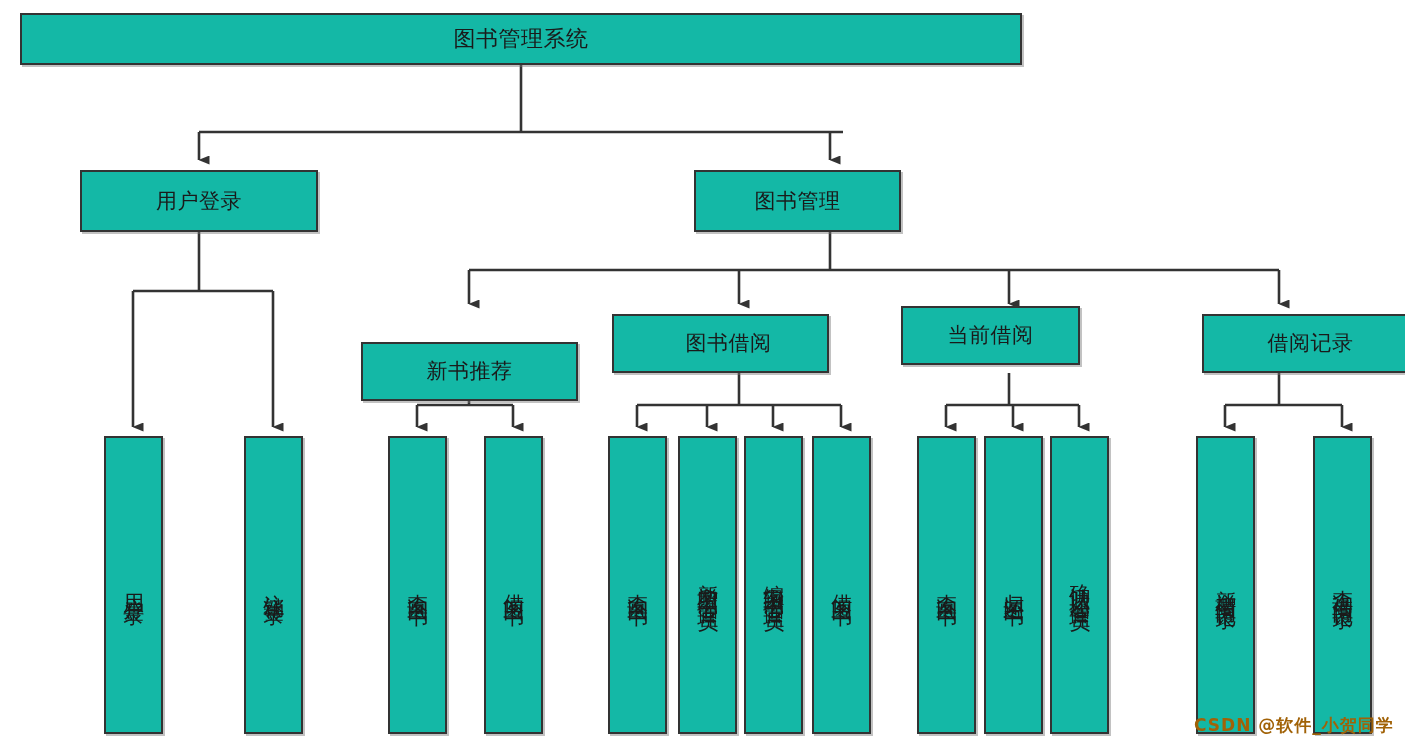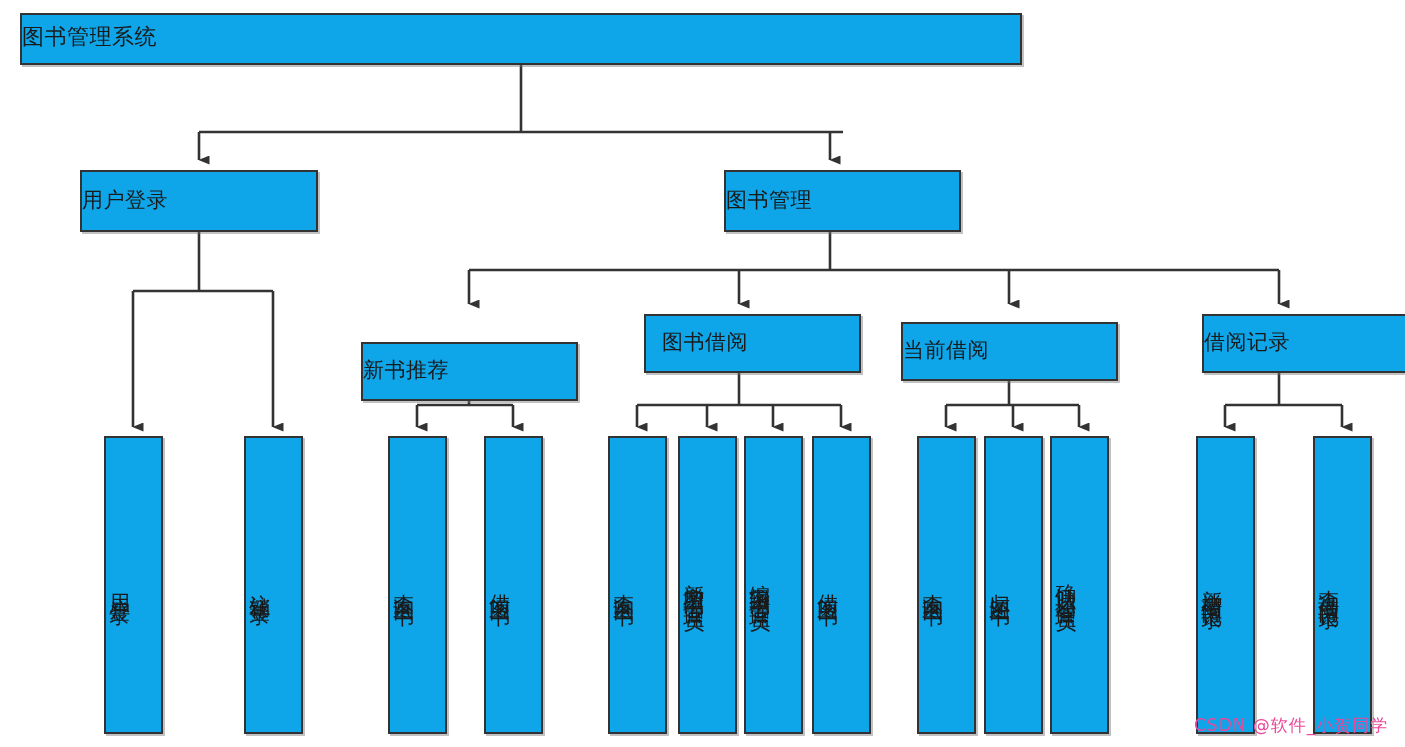--- a/index.html
+++ b/index.html
@@ -23,28 +23,27 @@
   svg.diagram-canvas {
     position: absolute;
     top: 0; left: 0;
     width: 1405px;
     height: 747px;
     display: block;
   }
   .node-box {
     position: absolute;
     box-sizing: border-box;
-    background: #0ea5e9;
+    background: #14b8a6;
     border: 2px solid #333333;
     box-shadow: 2px 2px 0px rgba(120,120,120,0.45);
     display: flex;
     align-items: center;
-    justify-content: flex-start;
+    justify-content: center;
     overflow: hidden;
-    font-family: Liberation Mono, monospace;
   }
   .node-label-h {
     font-size: 21px;
     color: #1a1a1a;
     letter-spacing: 0.5px;
     white-space: nowrap;
     line-height: 1;
   }
   .node-label-v {
     font-size: 21px;
@@ -52,25 +51,26 @@
     writing-mode: vertical-rl;
     text-orientation: upright;
     letter-spacing: 4px;
     line-height: 1.08;
     white-space: nowrap;
   }
   .level0 .node-label-h { font-size: 22px; }
   .watermark {
     position: absolute;
     font-size: 17px;
-    color: #ec4899;
+    color: #a16207;
     letter-spacing: 1px;
     white-space: nowrap;
     user-select: none;
     pointer-events: none;
+    font-weight: bold;
   }
 </style>
 </head>
 <body>
 
 <div id="diagram-root">
 
   <svg class="diagram-canvas" viewBox="0 0 1405 747">
     <defs>
       <marker id="arrowhead" markerWidth="9" markerHeight="11" refX="4.5" refY="10.5" orient="auto" markerUnits="userSpaceOnUse">
@@ -122,33 +122,33 @@
   </svg>
 
   <div class="node-box level0" style="left:20px; top:13px; width:1002px; height:52px;">
     <span class="node-label-h">图书管理系统</span>
   </div>
 
   <div class="node-box level1" style="left:80px; top:170px; width:238px; height:62px;">
     <span class="node-label-h">用户登录</span>
   </div>
 
-  <div class="node-box level1" style="left:724px; top:170px; width:237px; height:62px;">
+  <div class="node-box level1" style="left:694px; top:170px; width:207px; height:62px;">
     <span class="node-label-h">图书管理</span>
   </div>
 
   <div class="node-box level2" style="left:361px; top:314px; width:217px; height:59px;margin-top:28px;">
     <span class="node-label-h">新书推荐</span>
   </div>
 
-  <div class="node-box level2" style="left:644px; top:314px; width:217px; height:59px;padding-left:16px;">
+  <div class="node-box level2" style="left:612px; top:314px; width:217px; height:59px;padding-left:16px;">
     <span class="node-label-h">图书借阅</span>
   </div>
 
-  <div class="node-box level2" style="left:901px; top:322px; width:217px; height:59px;">
+  <div class="node-box level2" style="left:901px; top:306px; width:179px; height:59px;">
     <span class="node-label-h">当前借阅</span>
   </div>
 
   <div class="node-box level2" style="left:1171px; top:314px; width:217px; height:59px;margin-left:31px;">
     <span class="node-label-h">借阅记录</span>
   </div>
 
   <div class="node-box leaf" style="left:104px; top:436px; width:59px; height:298px;">
     <span class="node-label-v">用户登录</span>
   </div>

